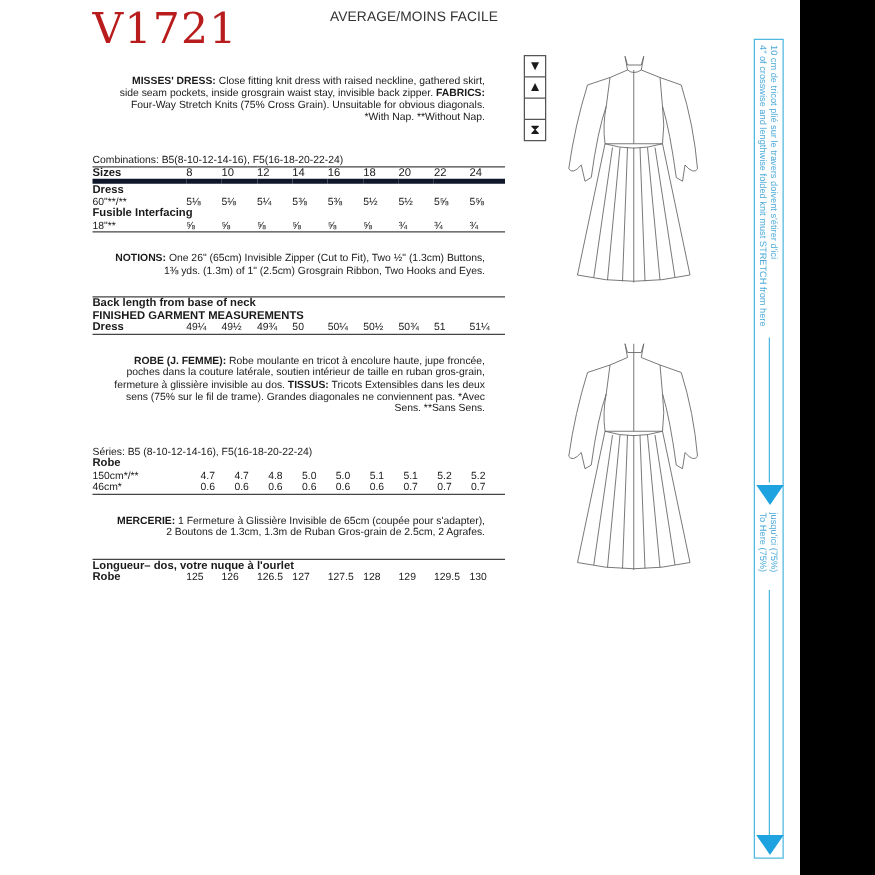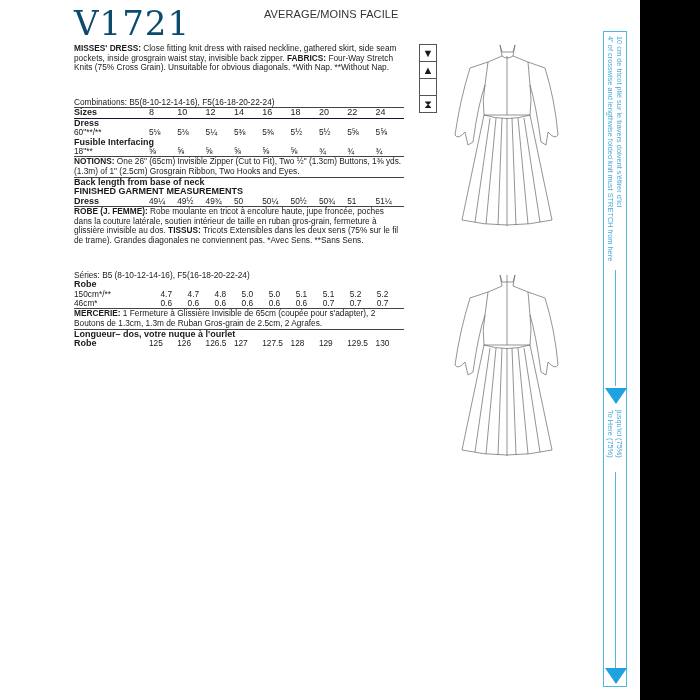--- a/index.html
+++ b/index.html
@@ -1,26 +1,26 @@
 <!DOCTYPE html>
 <html><head>
 <meta charset="utf-8">
 <style>
   html, body { margin:0; padding:0; }
   body { width:700px; height:700px; background:#ffffff; position:relative; overflow:hidden; font-family:"Liberation Sans", sans-serif; color:#1a1a1a; }
   .black-edge { position:absolute; left:640px; top:0; width:60px; height:700px; background:#000; }
-  .title { position:absolute; left:74px; top:6px; font-family:"DejaVu Serif", "Liberation Serif", serif; font-size:34px; letter-spacing:1px; color:#0c4a6e; line-height:34px; }
+  .title { position:absolute; left:74px; top:6px; font-family:"DejaVu Serif", "Liberation Serif", serif; font-size:34px; letter-spacing:1px; color:#b91c1c; line-height:34px; }
   .difficulty { position:absolute; left:264px; top:8px; font-size:11px; color:#333; letter-spacing:0.1px; }
   .col { position:absolute; left:74px; width:330px; font-size:8.3px; line-height:9.6px; }
-  .para { margin:0; }
+  .para { margin:16px;text-align:right; }
   .para b { font-weight:bold; }
   .combo { margin-top:25px; }
   table.sz { width:100%; border-collapse:collapse; font-size:8.3px; line-height:9.4px; }
   table.sz td { padding:0; text-align:left; white-space:nowrap; }
-  table.sz tr.head td { font-weight:bold; font-size:9px; border-top:1px solid #444; border-bottom:1px solid #0f172a; }
+  table.sz tr.head td { font-weight:bold; font-size:9px; border-top:1px solid #444; border-bottom:4px solid #0f172a; }
   table.sz tr.head td.num { font-weight:normal; }
   table.sz td.label { width:74px; }
   table.sz td.num { width:28px; }
   .sub { font-weight:bold; font-size:9px; }
   .rule { border-top:1px solid #444; }
   .section-head { font-weight:bold; font-size:9px; }
   .icons { position:absolute; left:419px; top:44px; width:16px; border:1px solid #555; }
   .icons div { height:16px; border-bottom:1px solid #555; display:flex; align-items:center; justify-content:center; font-size:11px; }
   .icons div:last-child { border-bottom:none; }
   .sketch { position:absolute; }

